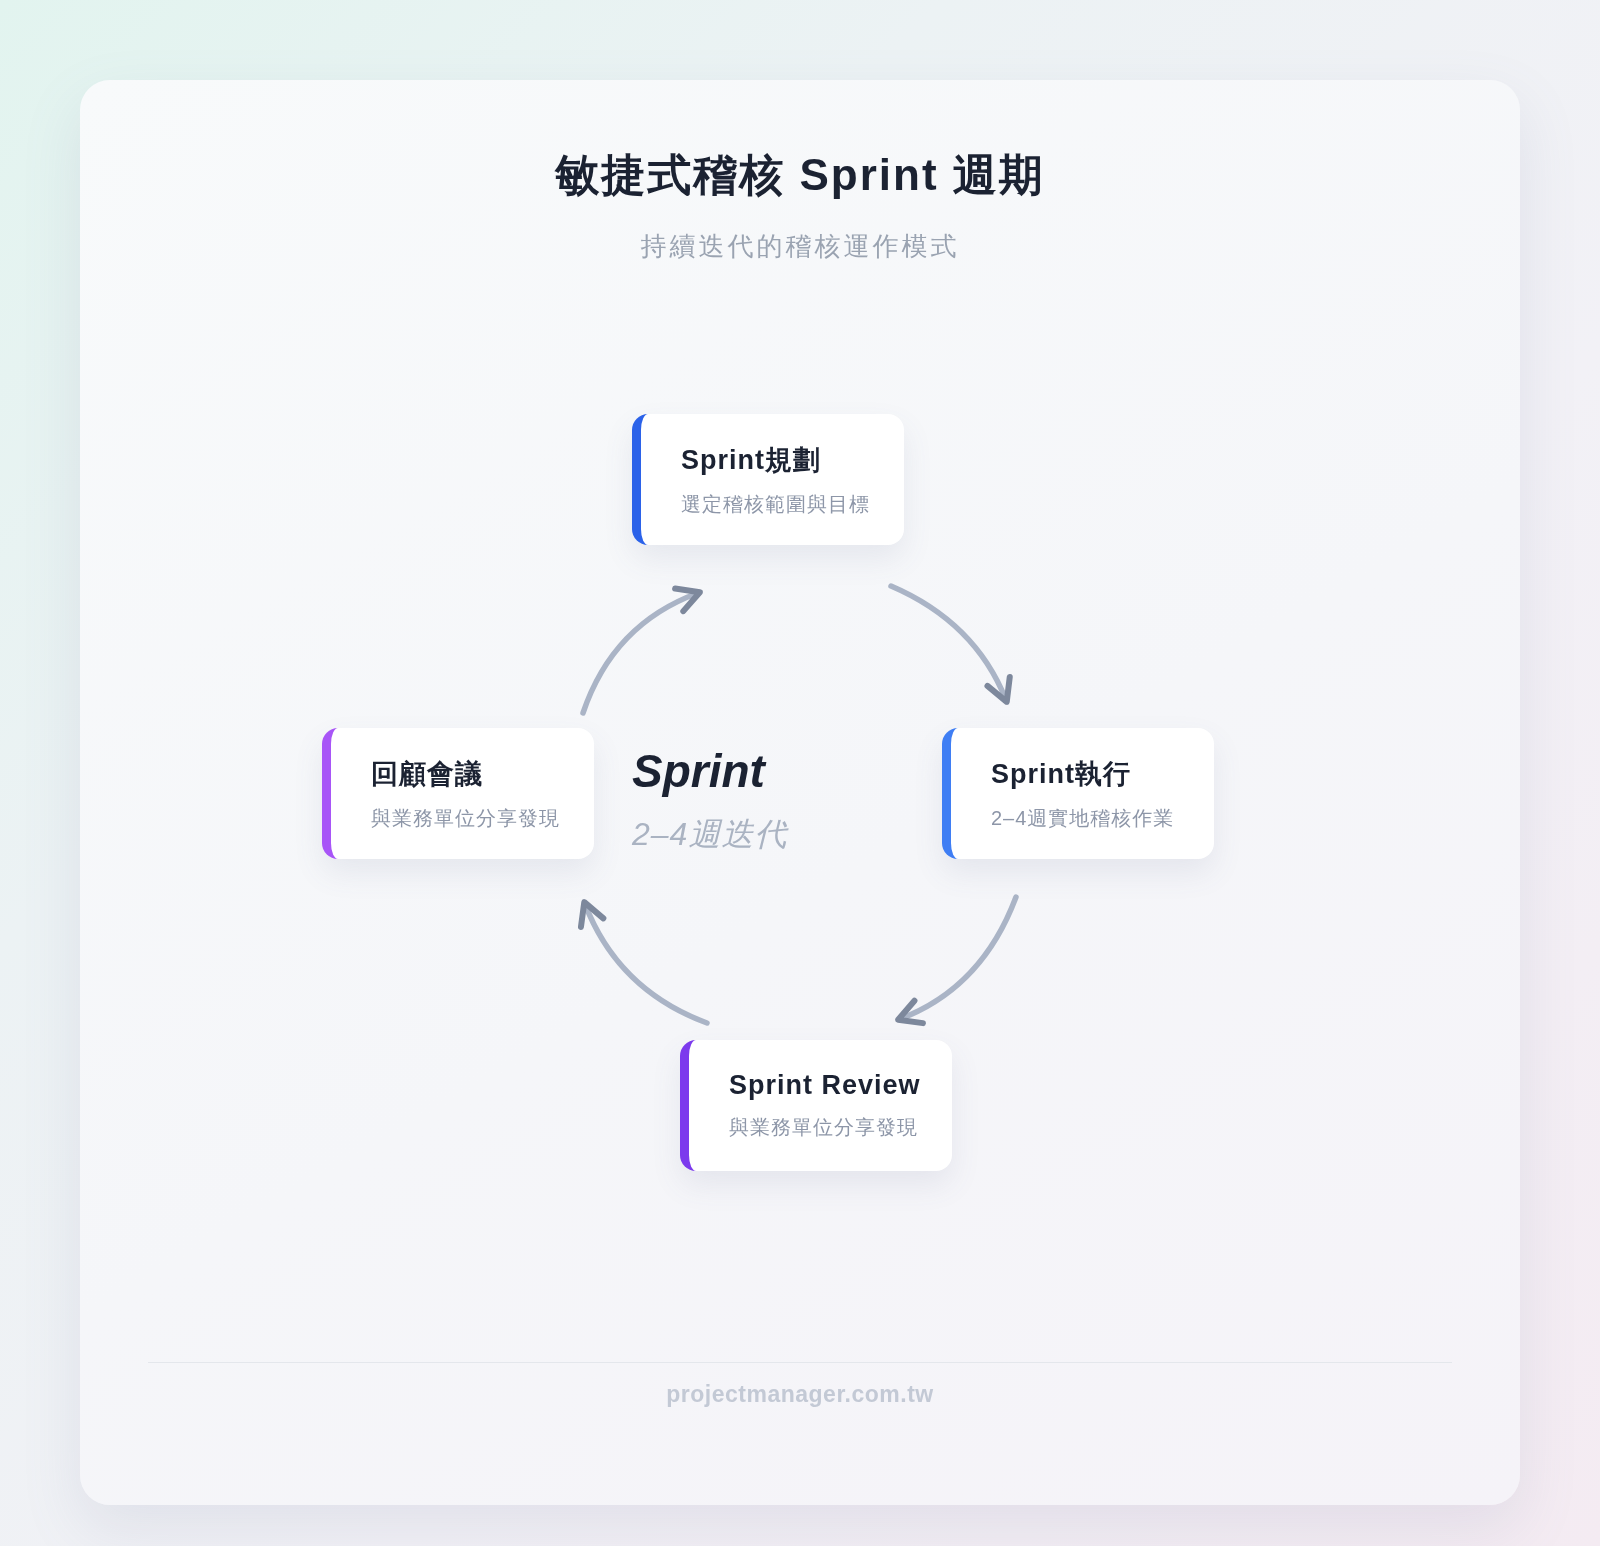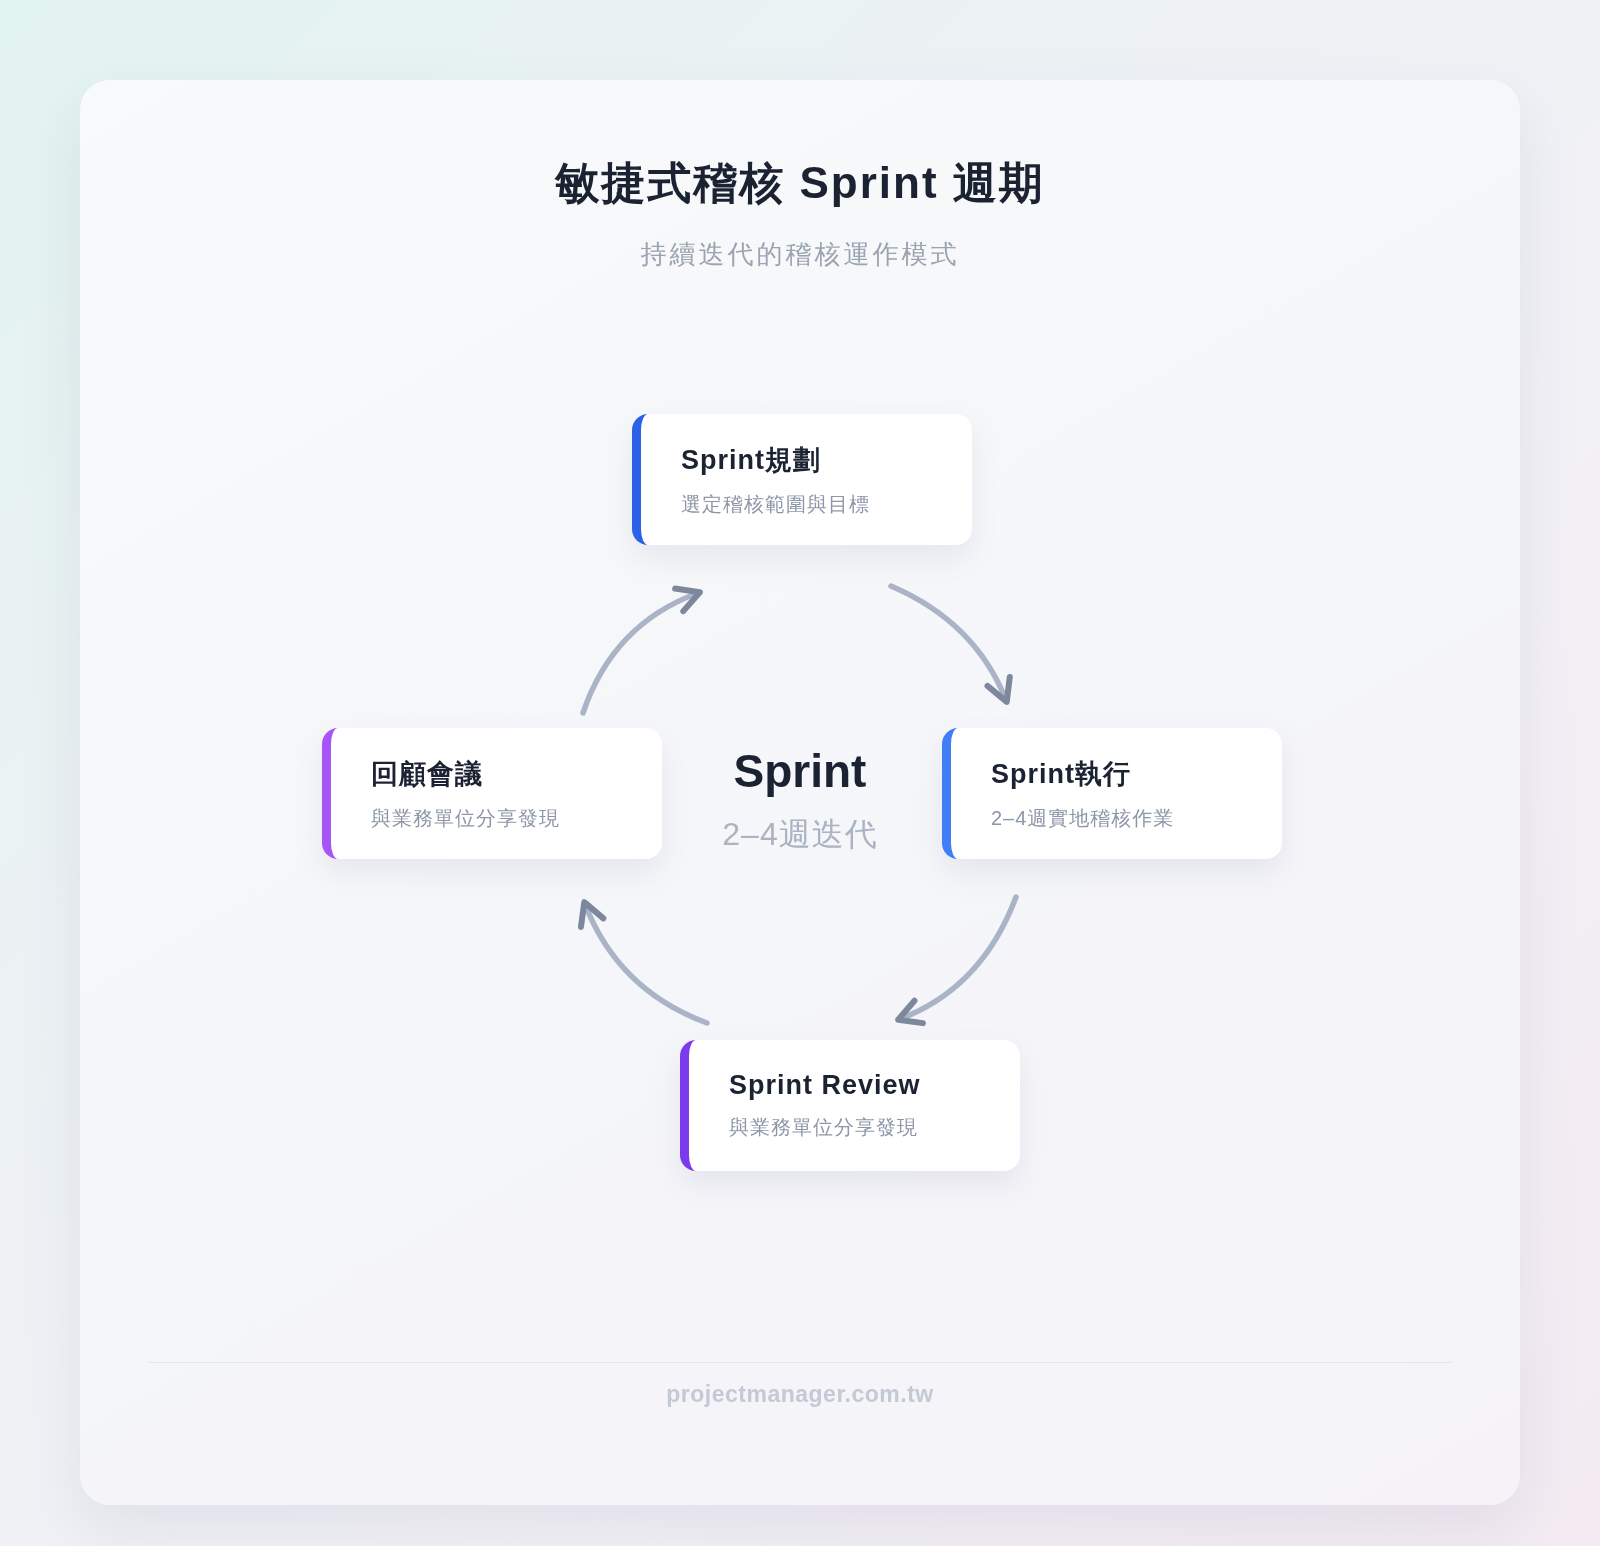--- a/index.html
+++ b/index.html
@@ -13,21 +13,21 @@
   .panel {
     position: absolute;
     left: 80px; top: 80px;
     width: 1440px; height: 1425px;
     background: linear-gradient(150deg, #f8fafb 0%, #f5f6f9 55%, #f5f3f8 100%);
     border-radius: 30px;
     box-shadow: 0 24px 60px rgba(120, 130, 160, 0.14);
   }
   .header {
     position: absolute;
-    top: 154px; left: 0;
+    top: 146px; left: 0;
     width: 100%;
     text-align: center;
     z-index: 2;
   }
   .header .title {
     font-size: 44px;
     font-weight: 700;
     color: #1b2232;
     letter-spacing: 2px;
   }
@@ -47,21 +47,21 @@
     z-index: 1;
   }
   .cycle-arrow {
     fill: none;
     stroke: #aab4c6;
     stroke-width: 5.5;
     stroke-linecap: round;
   }
   .step-card {
     position: absolute;
-    width: 340px; height: 131px;
+    width: 272px; height: 131px;
     background: #ffffff;
     border-radius: 16px;
     border-left: 9px solid #2b62e9;
     box-shadow: 0 14px 30px rgba(90, 100, 140, 0.10);
     display: flex;
     flex-direction: column;
     justify-content: center;
     padding-left: 40px;
     z-index: 2;
   }
@@ -78,22 +78,23 @@
     letter-spacing: 1px;
   }
   .pos-top    { left: 632px; top: 414px; }
   .pos-right  { left: 942px; top: 728px; }
   .pos-bottom { left: 632px; top: 1040px; margin-left: 48px; }
   .pos-left   { left: 322px; top: 728px; }
   .center-label {
     position: absolute;
     left: 632px; top: 744px;
     width: 336px;
-    text-align: center;
+    text-align: left;
     z-index: 2;
+    font-style: italic;
   }
   .center-title {
     font-size: 46px;
     font-weight: 700;
     color: #1b2232;
   }
   .center-sub {
     margin-top: 15px;
     font-size: 32px;
     font-weight: 500;

